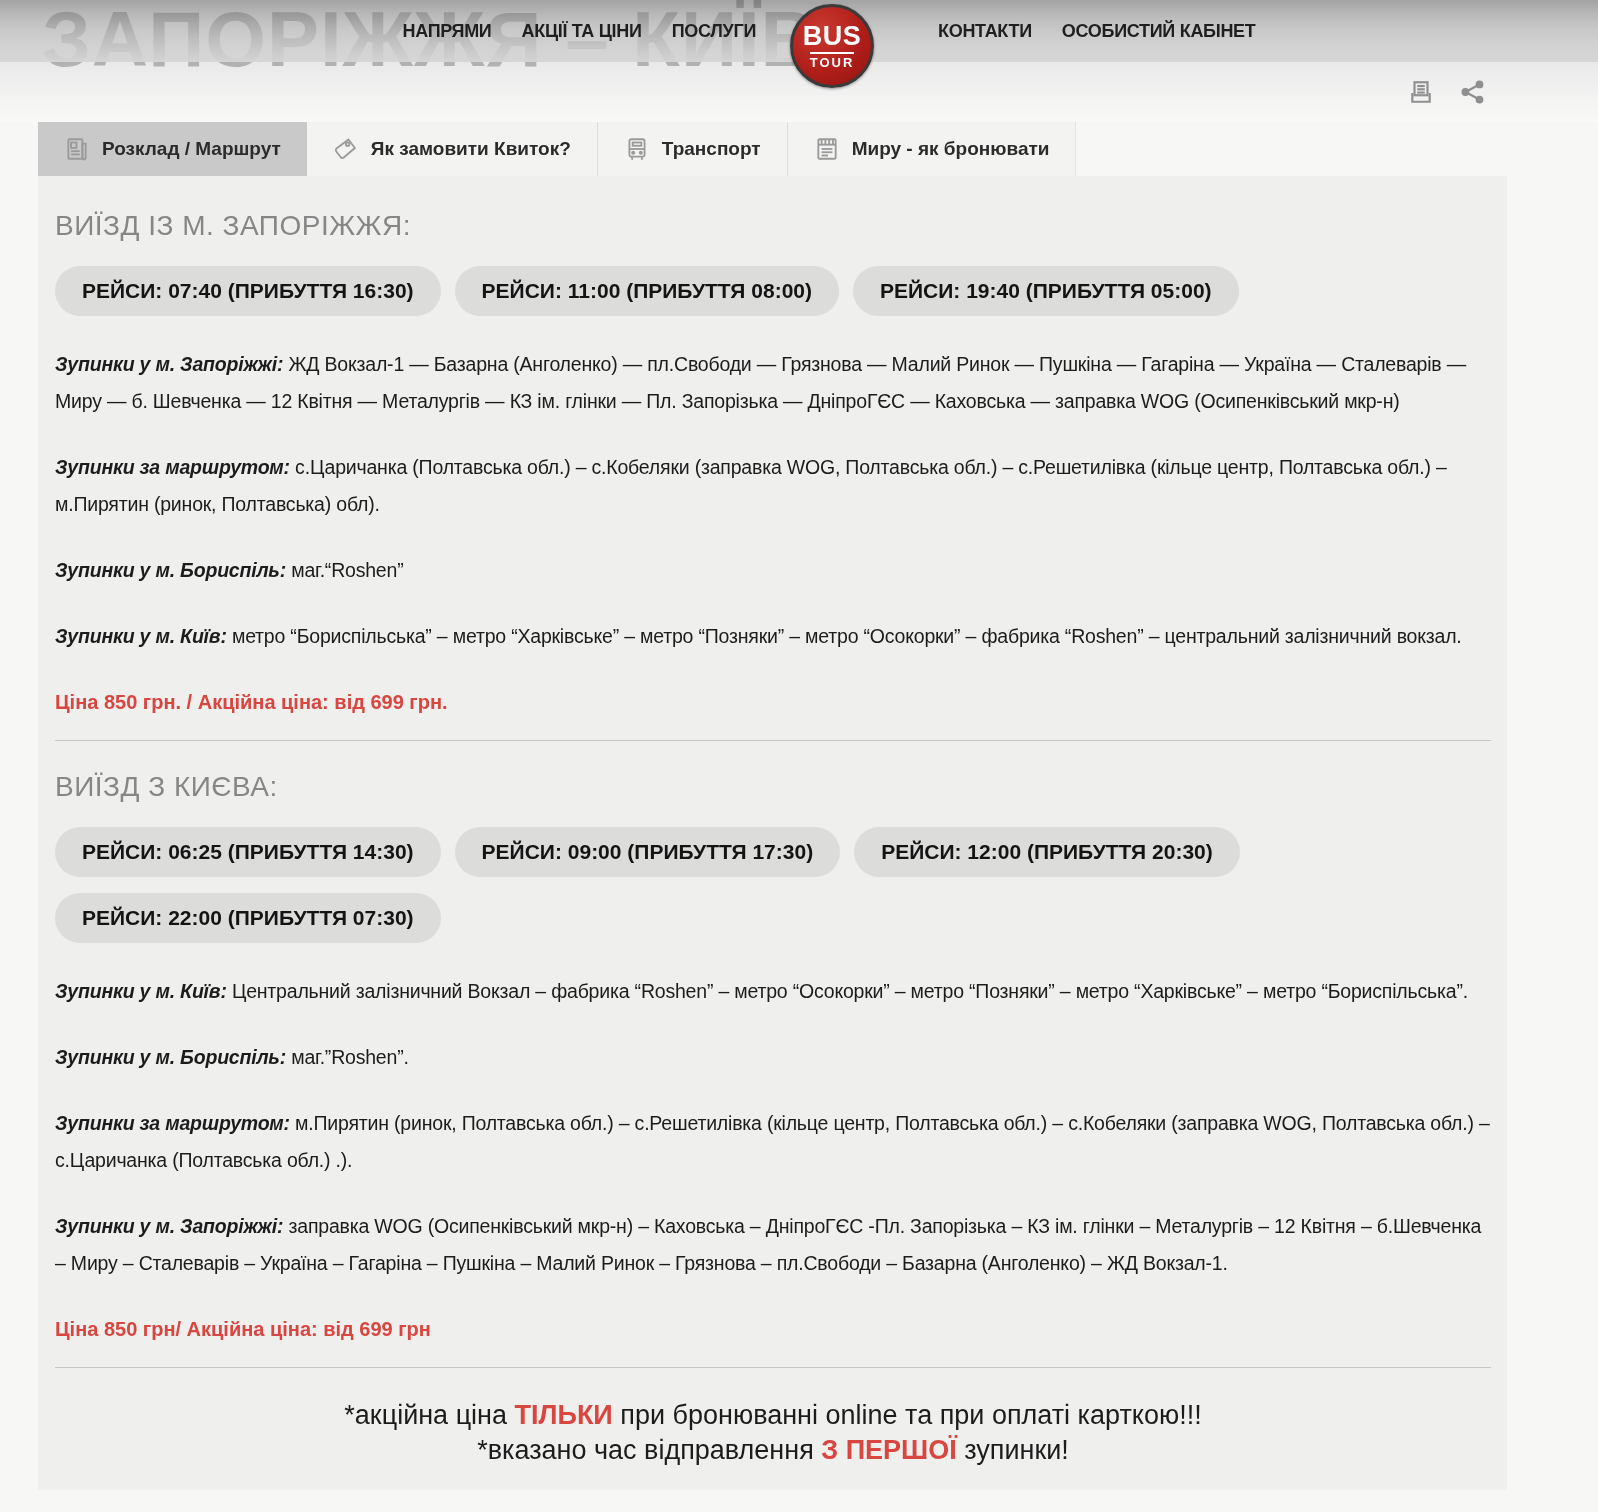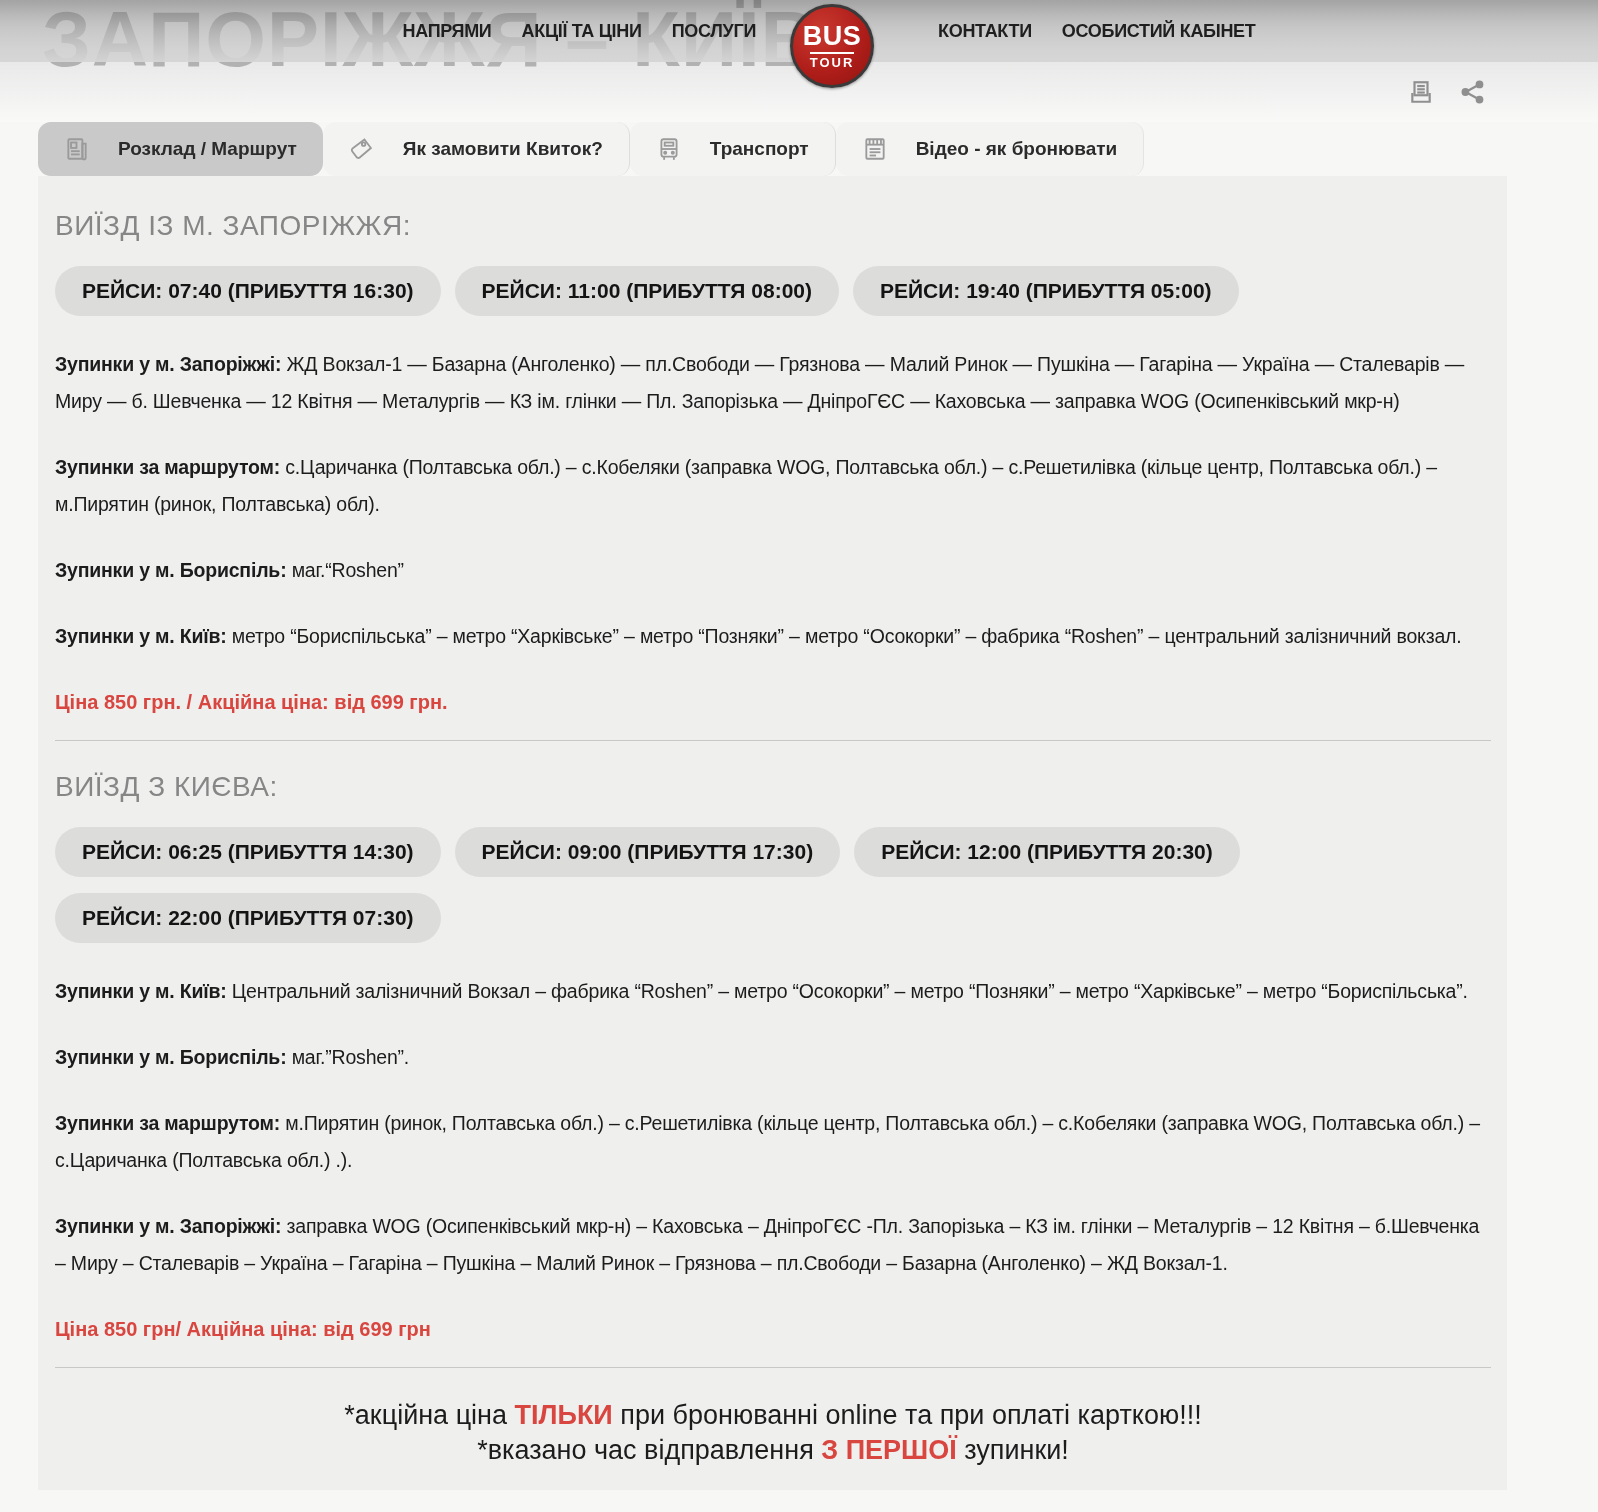--- a/index.html
+++ b/index.html
@@ -54,25 +54,24 @@
     height:60px;
     background:linear-gradient(to bottom,#e9e9e9 0%,#f9f9f8 100%);
     display:flex; align-items:center; justify-content:flex-end;
     padding-right:112px; gap:26px;
   }
   .tool-btn{ cursor:pointer; display:inline-flex; }
 
   
   .tabs-row{ height:54px; margin-left:38px; display:flex; background:transparent; }
   .tab{
-    display:flex; align-items:center; gap:28px;
+    display:flex; align-items:center; gap:12px;
     padding:0 26px; background:#f3f3f2; cursor:pointer;
     border-right:1px solid #ddddDC; font-size:19px; font-weight:bold; color:#2b2b2b;
     white-space:nowrap;
-    border-radius:13px;
   }
   .tab:last-child{ border-right:1px solid #e4e4e3; }
   .tab.active{ background:#c9c9c9; border-right:none; }
   .tab svg{ flex:0 0 auto; }
 
   
   .container{
     margin-left:38px; width:1469px; min-height:1314px;
     background:#efefee; padding:30px 16px 22px 17px;
   }
@@ -80,21 +79,21 @@
     font-size:28px; font-weight:400; color:#868686; letter-spacing:0.5px;
     margin:4px 0 24px 0;
   }
   .pills{ display:flex; flex-wrap:wrap; margin-bottom:14px; }
   .pill{
     background:#dcdcdb; border-radius:27px; padding:13px 27px;
     font-size:21px; font-weight:bold; color:#141414;
     margin:0 14px 16px 0; cursor:pointer; white-space:nowrap;
   }
   .stops{ font-size:19.5px; line-height:37px; margin-bottom:29px; letter-spacing:-0.2px; }
-  .stops b{ letter-spacing:-0.2px; }
+  .stops b{ letter-spacing:-0.2px;font-style:italic; }
   .price{ font-size:20px; font-weight:bold; color:#d9453f; margin:36px 0 10px 0; }
   hr.rule{ border:none; border-top:1px solid #c8c8c8; margin:26px 0 30px 0; }
   .footnote{ font-size:27px; line-height:35px;text-align:center; }
   .footnote .red{ color:#d9453f; font-weight:bold; }
 </style>
 </head>
 <body>
 
 <div class="page">
 
@@ -170,21 +169,21 @@
         <rect x="4" y="3" width="16" height="18" rx="1"></rect>
         <line x1="4" y1="8" x2="20" y2="8"></line>
         <line x1="7" y1="3" x2="7" y2="8"></line>
         <line x1="10.5" y1="3" x2="10.5" y2="8"></line>
         <line x1="14" y1="3" x2="14" y2="8"></line>
         <line x1="17.5" y1="3" x2="17.5" y2="8"></line>
         <line x1="7" y1="12" x2="17" y2="12"></line>
         <line x1="7" y1="15" x2="17" y2="15"></line>
         <line x1="7" y1="18" x2="13" y2="18"></line>
       </svg>
-      <span>Відео - як бронювати</span>
+      <span>Миру - як бронювати</span>
     </div>
   </div>
 
   <main class="container">
 
     <section>
       <h2 class="section-heading">ВИЇЗД ІЗ М. ЗАПОРІЖЖЯ:</h2>
       <div class="pills">
         <span class="pill">РЕЙСИ: 07:40 (ПРИБУТТЯ 16:30)</span>
         <span class="pill">РЕЙСИ: 11:00 (ПРИБУТТЯ 08:00)</span>

